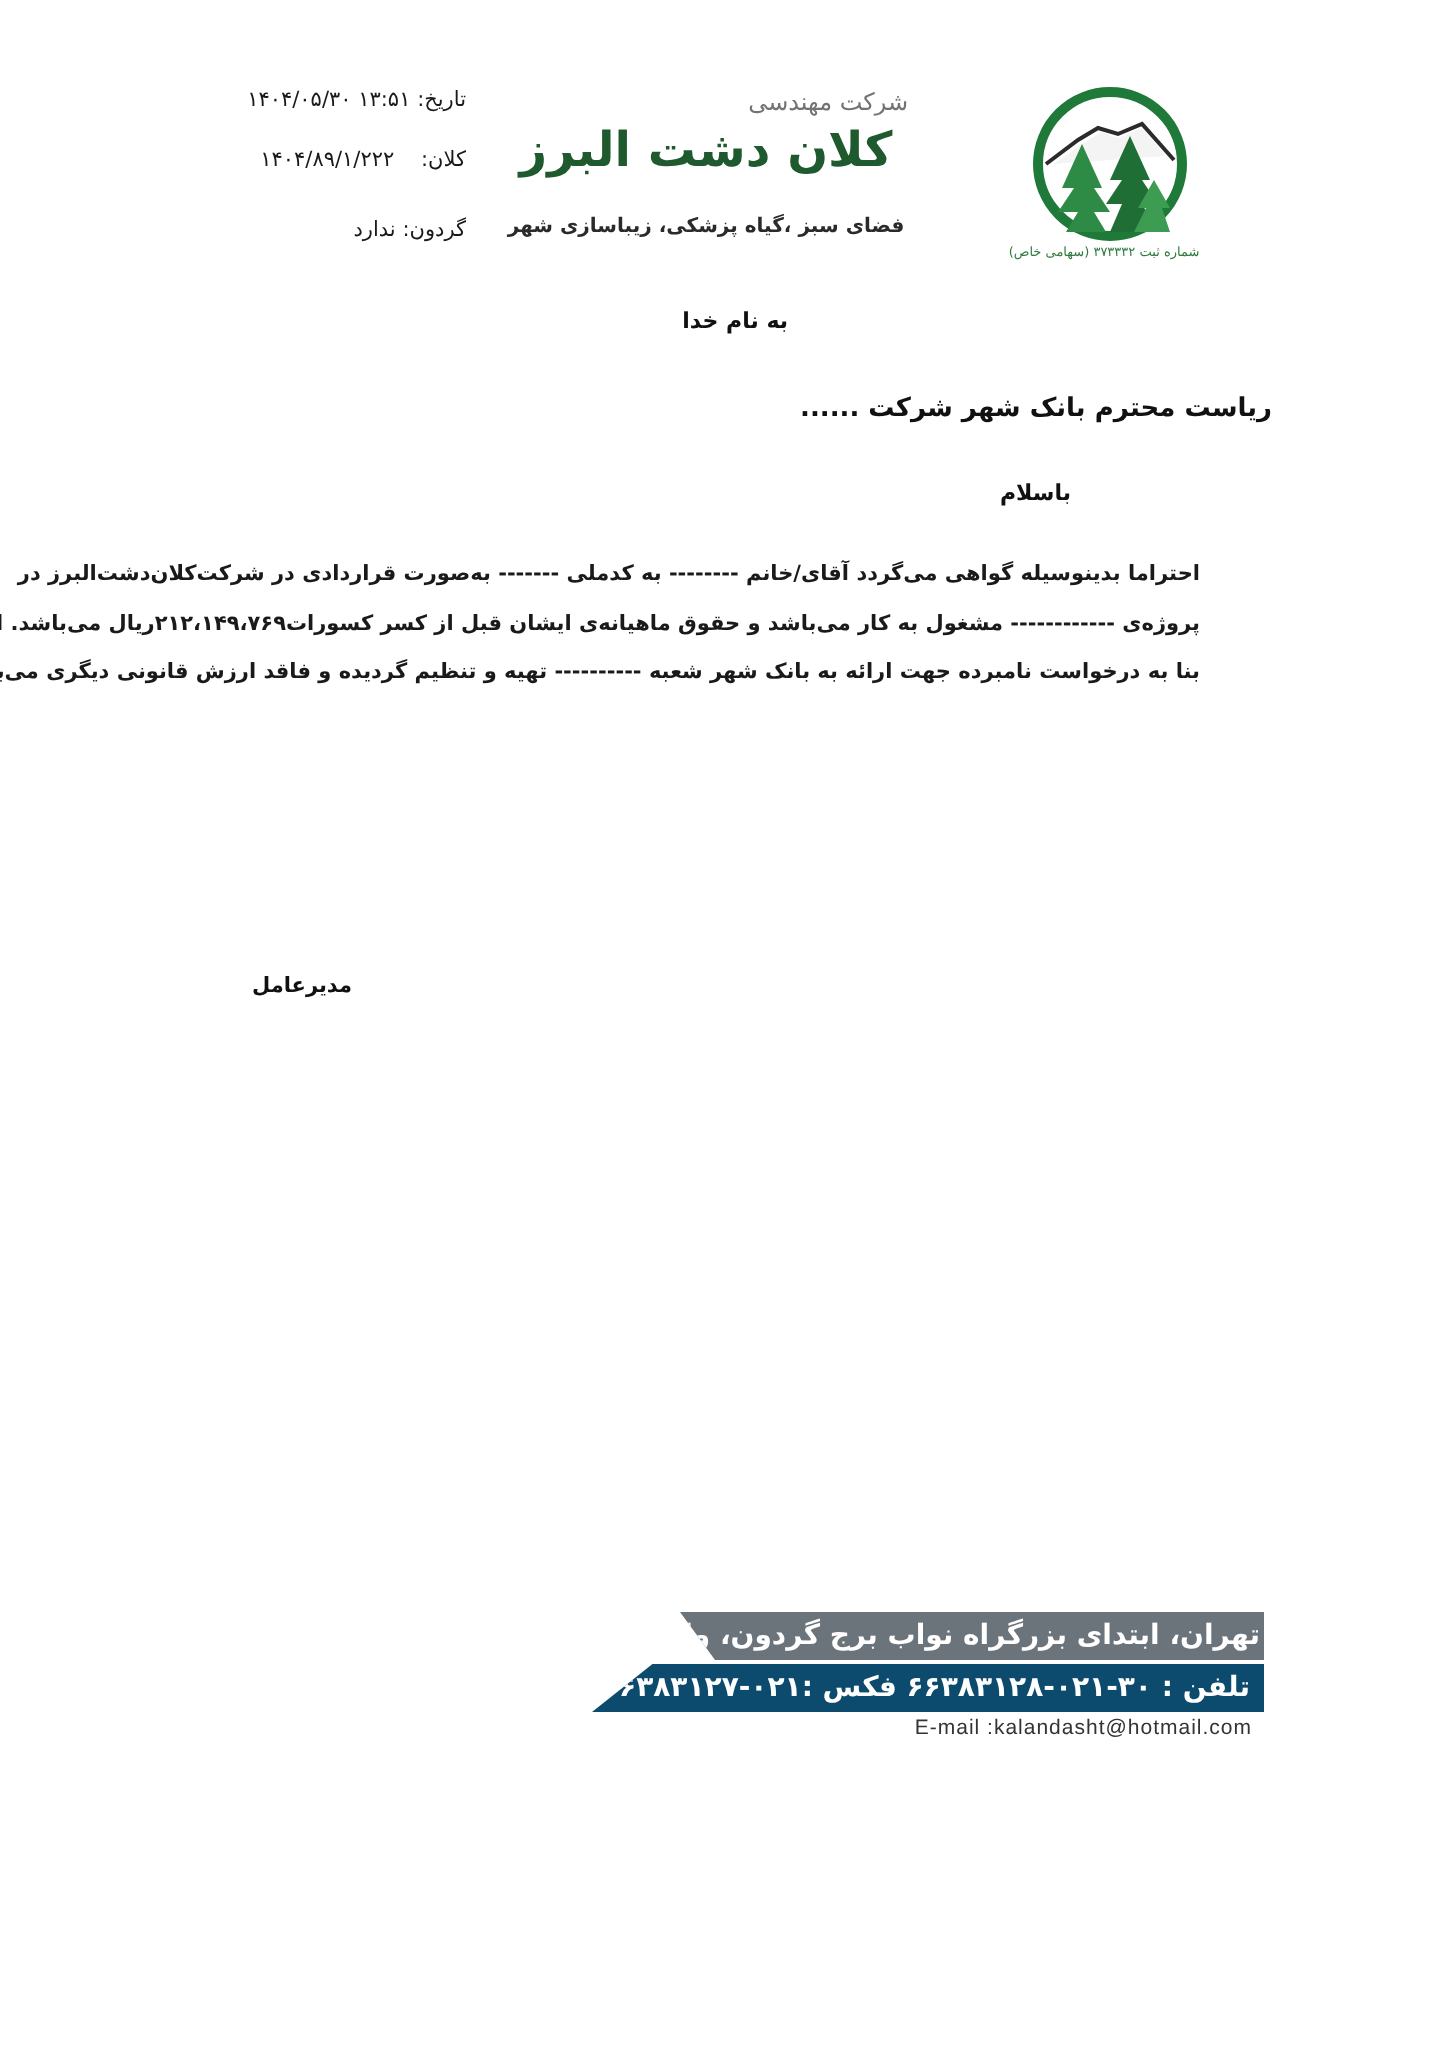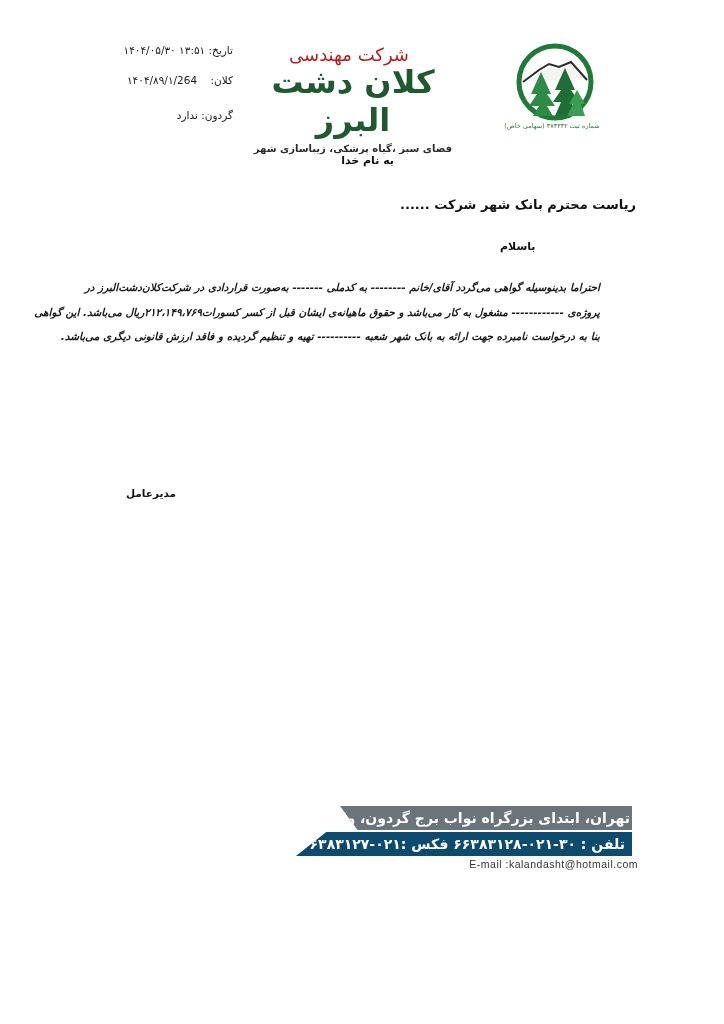--- a/index.html
+++ b/index.html
@@ -7,62 +7,62 @@
            font-family: "DejaVu Sans", sans-serif; color: #111; }
     .abs { position: absolute; }
     .rtl { direction: rtl; unicode-bidi: embed; }
 
     
     .meta { left: 105px; width: 128px; font-size: 10.5px; text-align: right; color: #1a1a1a; }
     .meta .row { display: block; white-space: nowrap; }
 
     
     .company { left: 244px; top: 44px; width: 218px; text-align: center; }
-    .company .kicker { font-size: 18px; color: #b91c1c; letter-spacing: 1px; text-align: center; padding-right: 8px; }
-    .company .name { font-family: "DejaVu Sans", sans-serif; font-weight: bold; font-size: 32px;
+    .company .kicker { font-size: 12px; color: #737373; letter-spacing: 1px; text-align: right; padding-right: 8px; }
+    .company .name { font-family: "DejaVu Sans", sans-serif; font-weight: bold; font-size: 24px;
                      color: #1f5a2e; line-height: 38px; margin-top: -2px; letter-spacing: 1px; }
-    .company .sub { font-size: 10px; color: #2a2a2a; font-weight: bold; margin-top: 4px; letter-spacing: .5px; }
+    .company .sub { font-size: 10px; color: #2a2a2a; font-weight: bold; margin-top: 14px; letter-spacing: .5px; }
 
     
     .logo { left: 513px; top: 42px; width: 84px; height: 84px; }
     .logo-caption { left: 496px; top: 122px; width: 112px; font-size: 6.5px; color: #2f7a3e; text-align: center; }
 
     
     .basmala { left: 308px; top: 154px; width: 86px; font-size: 11px; font-weight: bold; text-align: right; }
     .addressee { left: 300px; top: 197px; width: 336px; font-size: 13px; font-weight: bold; text-align: right; }
     .salutation { left: 500px; top: 240px; width: 132px; font-size: 11px; font-weight: bold; text-align: left; }
     .para { left: 100px; top: 275px; width: 500px; font-size: 10.5px; font-weight: bold; text-align: justify;
             text-align-last: right; line-height: 24.5px; color: #1a1a1a; }
-    .para .line { display: block; white-space: nowrap; text-align: right; font-style: italic; }
+    .para .line { display: block; white-space: nowrap; text-align: right; }
     .sign { left: 110px; top: 487px; width: 66px; font-size: 10.5px; font-weight: bold; text-align: right; }
 
     
     .bar1 { left: 340px; top: 806px; width: 292px; height: 24px; background: #6b747b;
             clip-path: polygon(0 0, 100% 0, 100% 100%, 6% 100%); }
     .bar2 { left: 296px; top: 832px; width: 336px; height: 24px; background: #0c4a6e;
             clip-path: polygon(9% 0, 100% 0, 100% 100%, 0 100%); }
     .bar-text { color: #ffffff; font-size: 14px; font-weight: bold; line-height: 24px;
                 text-align: center; padding-right: 2px; white-space: nowrap; }
-    .email { left: 446px; top: 858px; width: 192px; font-size: 10.5px; color: #333;
+    .email { left: 434px; top: 858px; width: 192px; font-size: 10.5px; color: #333;
              text-align: right; font-family: "Liberation Sans", sans-serif; letter-spacing: .5px; }
   </style>
 </head>
 <body>
 
 <div class="abs meta rtl" style="top:44px;">
   <span class="row">
     <span>تاریخ:</span>
     <span>۱۳:۵۱ ۱۴۰۴/۰۵/۳۰</span>
   </span>
 </div>
 <div class="abs meta rtl" style="top:74px;">
   <span class="row">
     <span>کلان:</span>
     &nbsp;&nbsp;
-    <span>۱۴۰۴/۸۹/۱/264</span>
+    <span>۱۴۰۴/۸۹/۱/۲۲۲</span>
   </span>
 </div>
 <div class="abs meta rtl" style="top:109px;">
   <span class="row">
     <span>گردون:</span>
     <span>ندارد</span>
   </span>
 </div>
 
 <div class="abs company rtl">

